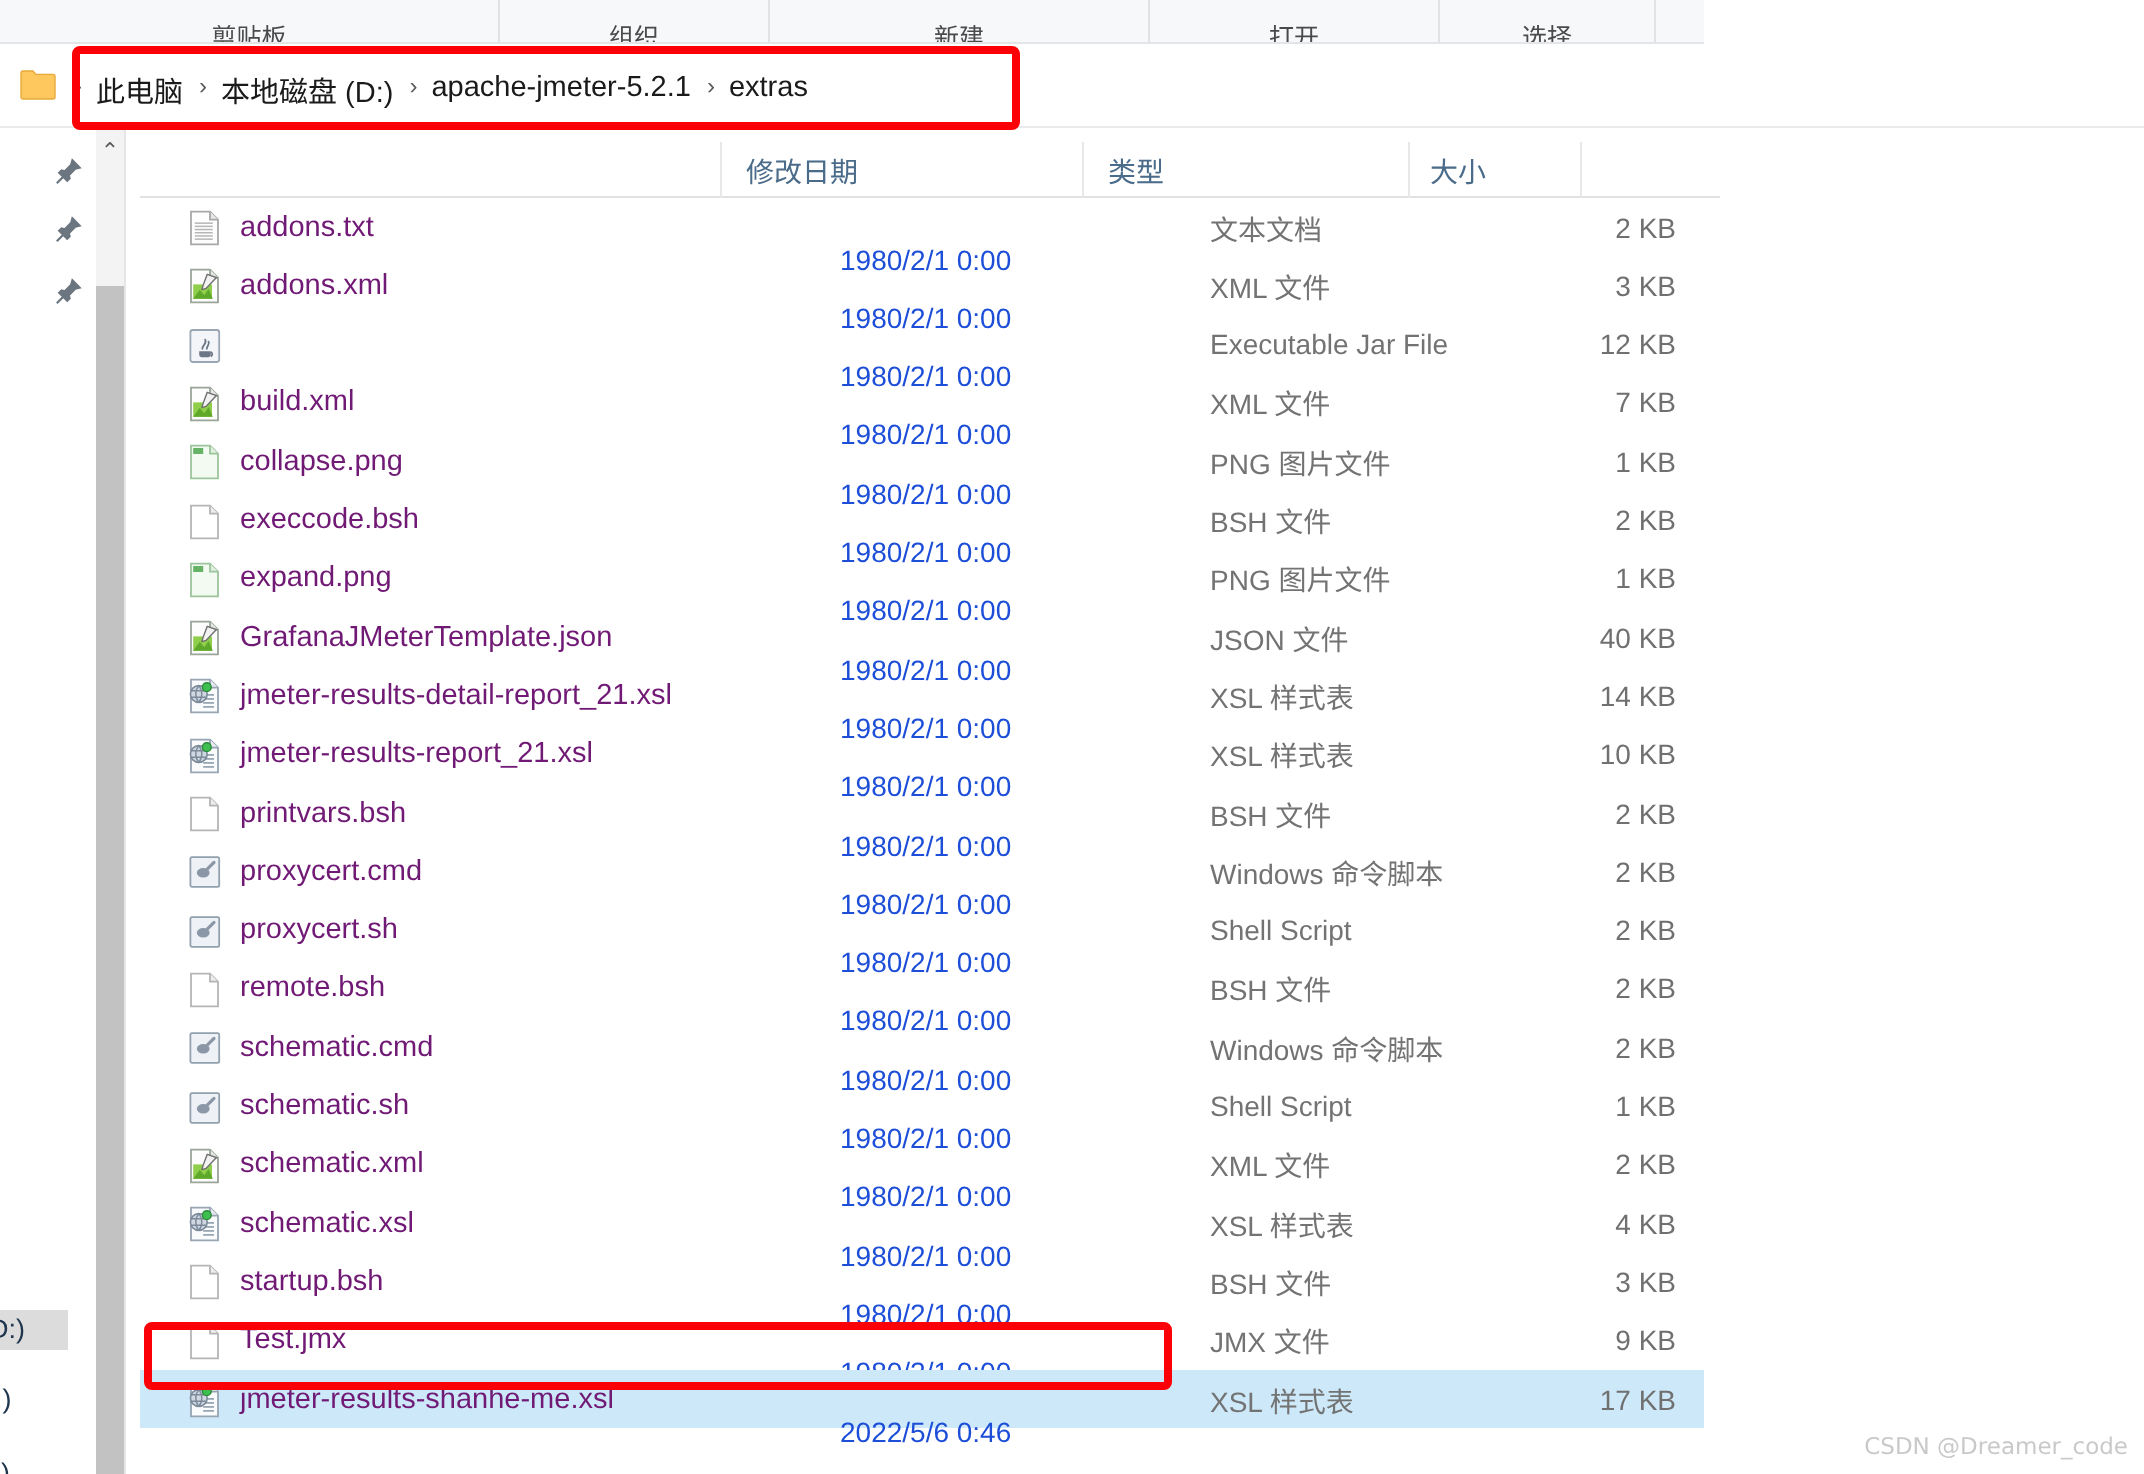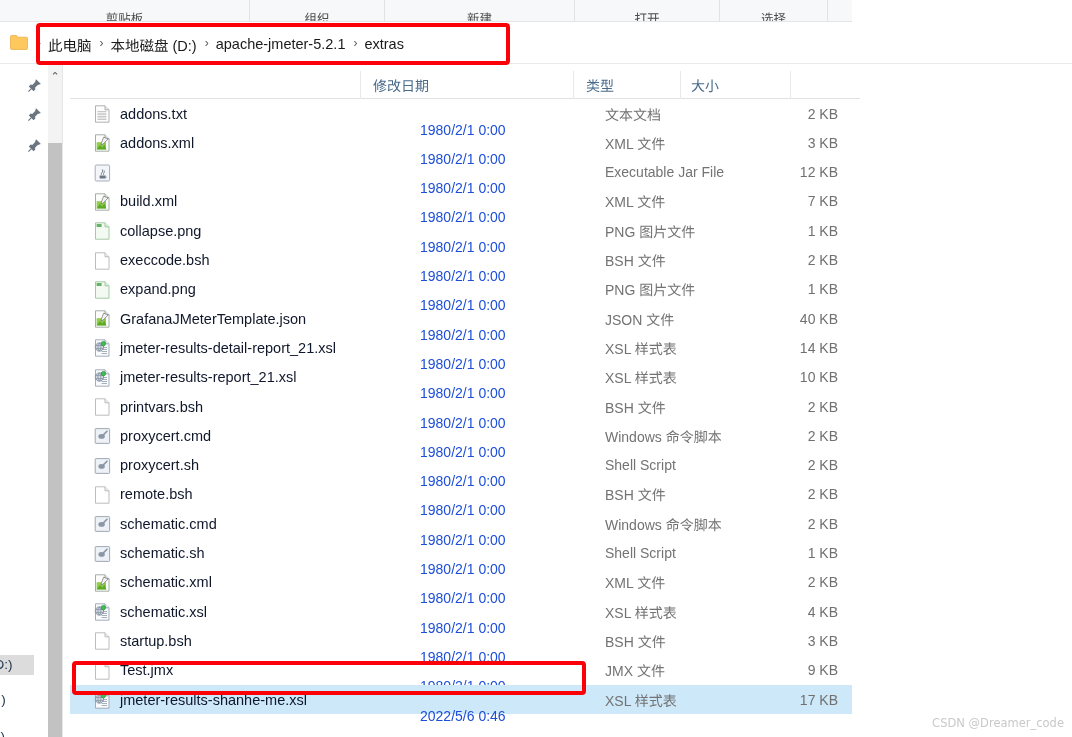--- a/index.html
+++ b/index.html
@@ -108,21 +108,21 @@
   .file-row {
     position: absolute; left: 0; width: 782px; height: 29px;
   }
   .file-row.selected { background: #cce8f9; }
   .fr-icon {
     position: absolute; left: 24px; top: 6px; width: 17px; height: 18px;
   }
   .fr-name {
     position: absolute; left: 50px; top: 0; height: 29px;
     display: flex; align-items: center;
-    font-size: 14.5px; color: #0f172a; white-space: nowrap;
+    font-size: 14.5px; color: #701a75; white-space: nowrap;
   }
   .fr-date {
     position: absolute; left: 350px; top: 0; height: 29px;
     display: flex; align-items: center;
     font-size: 14px; color: #1d4ed8; white-space: nowrap; margin-top: 16px;
   }
   .fr-type {
     position: absolute; left: 535px; top: 0; height: 29px;
     display: flex; align-items: center;
     font-size: 14px; color: #737373; white-space: nowrap;
@@ -188,24 +188,24 @@
   </div>
 
   <div class="col-header">
     <div class="col-h first" style="left:0; width:290px;margin-top:36px;">
       <span>名称</span>
       <span class="sort-caret">⌃</span>
     </div>
     <div class="col-h" style="left:290px; width:185px;">
       <span>修改日期</span>
     </div>
-    <div class="col-h" style="left:503px; width:135px;">
+    <div class="col-h" style="left:471px; width:135px;">
       <span>类型</span>
     </div>
-    <div class="col-h" style="left:610px; width:110px;padding-left:10px;">
+    <div class="col-h" style="left:634px; width:110px;padding-left:10px;">
       <span>大小</span>
     </div>
     <div class="col-h" style="left:720px; width:70px;"></div>
   </div>
 
   <div class="nav-pane" id="nav-pane">
       <svg class="pin" viewBox="0 0 14 14" style="top: 15px;">
         <path d="M9.2 1.2 L12.8 4.8 L10.6 5.4 L7.4 8.6 L7.8 10.2 L6.6 11.4 L2.6 7.4 L3.8 6.2 L5.4 6.6 L8.6 3.4 Z M5.6 8.4 L1.4 12.6" fill="#6b7680" stroke="#6b7680" stroke-width="1.1"></path>
       </svg>
       <svg class="pin" viewBox="0 0 14 14" style="top: 44px;">

